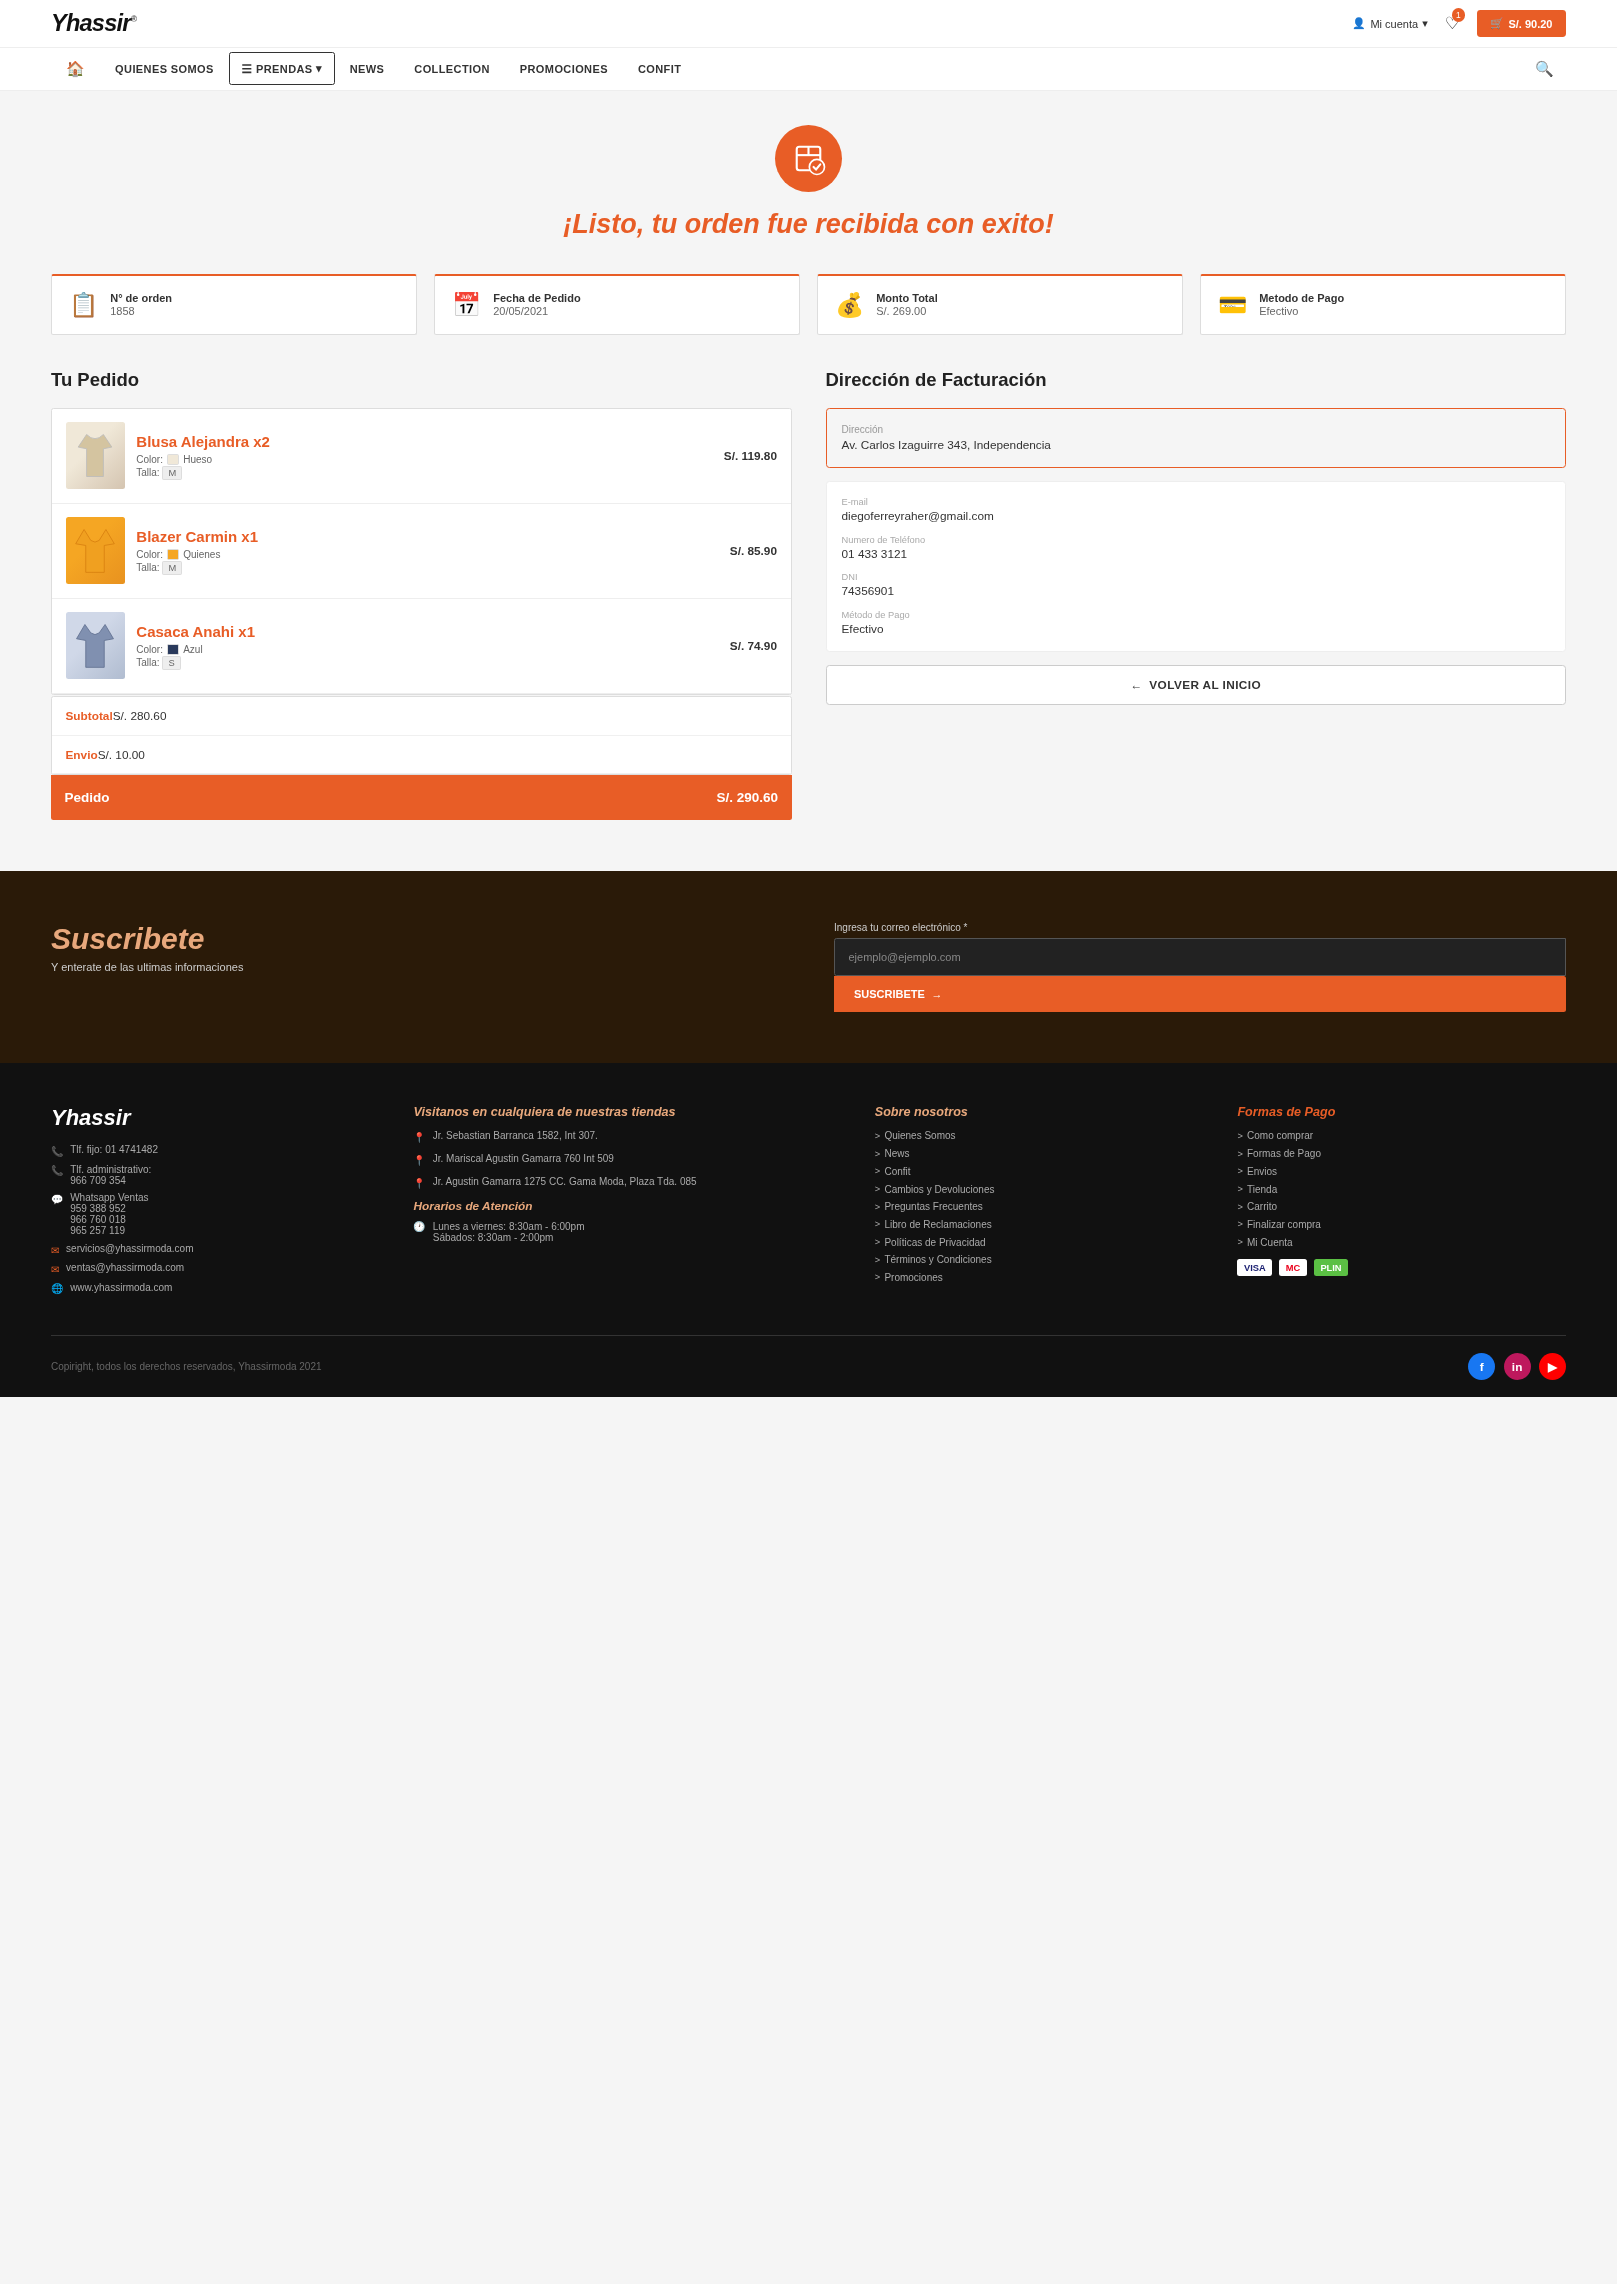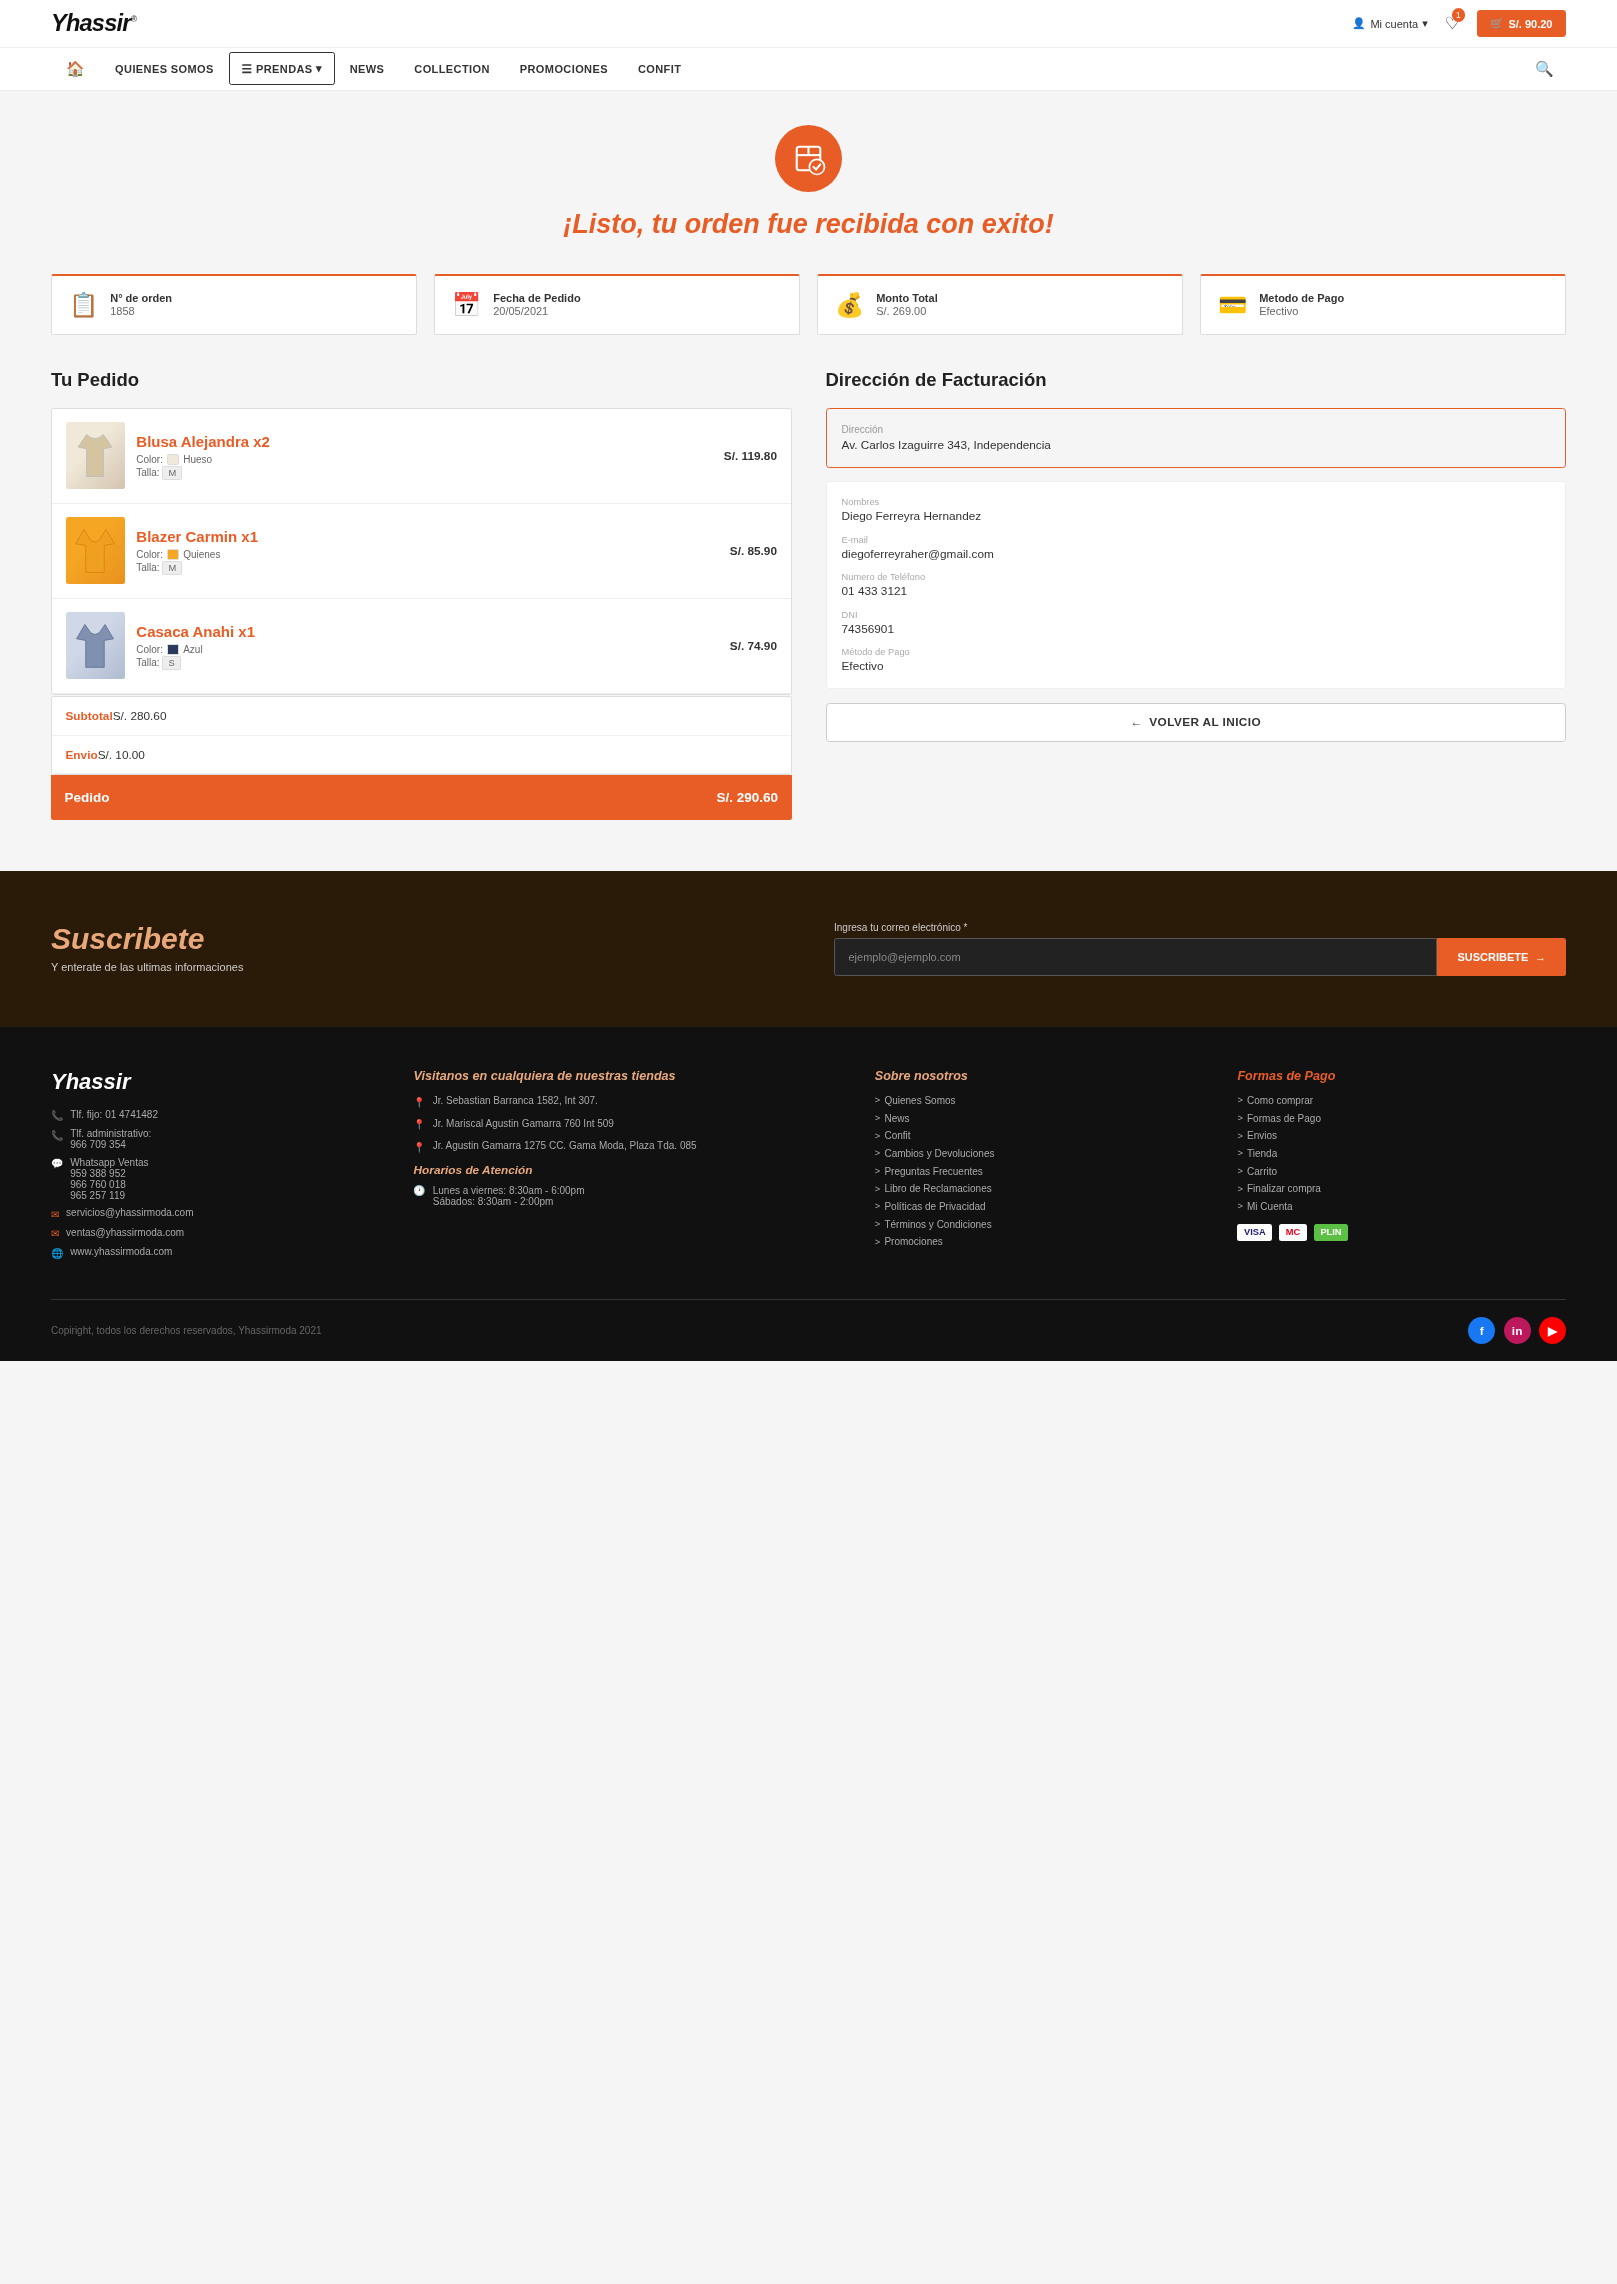--- a/index.html
+++ b/index.html
@@ -71,21 +71,21 @@
     .billing-field-label { font-size: 9.3px; color: #aaa; margin-bottom: 1.7px; }
     .billing-field-value { font-size: 11.8px; color: #333; font-weight: 500; }
     .back-btn { width: 100%; border: 1.7px solid #ccc; background: #fff; padding: 11.8px; border-radius: 3.4px; font-size: 11.8px; font-weight: 700; color: #333; cursor: pointer; display: flex; align-items: center; justify-content: center; gap: 6.7px; letter-spacing: 0.4px; }
 
     
     .newsletter-section { background: #1a1008; background-image: linear-gradient(rgba(0,0,0,0.7), rgba(0,0,0,0.7)); padding: 51px; display: flex; align-items: center; gap: 51px; }
     .newsletter-text { flex: 1; }
     .newsletter-title { font-size: 30px; font-weight: 900; color: #e8a87c; font-style: italic; margin-bottom: 5px; }
     .newsletter-sub { font-size: 11px; color: #ccc; }
     .newsletter-label { font-size: 10px; color: #ccc; margin-bottom: 5px; }
-    .newsletter-form-inner { display: flex; gap: 0; width: 100%; }
+    .newsletter-form-inner { display: flex; gap: 0; width: 100%; flex-direction: column; }
     .newsletter-input { flex: 1; padding: 11.8px 13.5px; border: 0.8px solid #555; background: #222; color: #fff; font-size: 11px; border-radius: 2.5px 0 0 2.5px; outline: none; }
     .newsletter-input::placeholder { color: #888; }
     .newsletter-btn { background: #e85d26; color: #fff; border: none; padding: 11.8px 20px; font-size: 11px; font-weight: 700; cursor: pointer; border-radius: 0 2.5px 2.5px 0; display: flex; align-items: center; gap: 6.7px; white-space: nowrap; }
     .newsletter-form-wrapper { flex: 1; }
 
     
     .footer { background: #111; padding: 42px 51px 17px; }
     .footer-grid { display: grid; grid-template-columns: 1fr 1.3fr 1fr 1fr; gap: 34px; margin-bottom: 34px; }
     .footer-logo { font-size: 22px; font-weight: 900; font-style: italic; color: #fff; margin-bottom: 13.5px; display: block; }
     .footer-contact { list-style: none; }
@@ -298,24 +298,20 @@
     </div>
 
     <div class="order-right">
       <h2 class="section-title">Dirección de Facturación</h2>
       <div class="billing-address-box">
         <div class="billing-address-label">Dirección</div>
         <div class="billing-address-value">Av. Carlos Izaguirre 343, Independencia</div>
       </div>
       <div class="billing-details">
         <div class="billing-field">
-          <div class="billing-field-label">Nombres</div>
-          <div class="billing-field-value">Diego Ferreyra Hernandez</div>
-        </div>
-        <div class="billing-field">
           <div class="billing-field-label">E-mail</div>
           <div class="billing-field-value">diegoferreyraher@gmail.com</div>
         </div>
         <div class="billing-field">
           <div class="billing-field-label">Numero de Teléfono</div>
           <div class="billing-field-value">01 433 3121</div>
         </div>
         <div class="billing-field">
           <div class="billing-field-label">DNI</div>
           <div class="billing-field-value">74356901</div>

